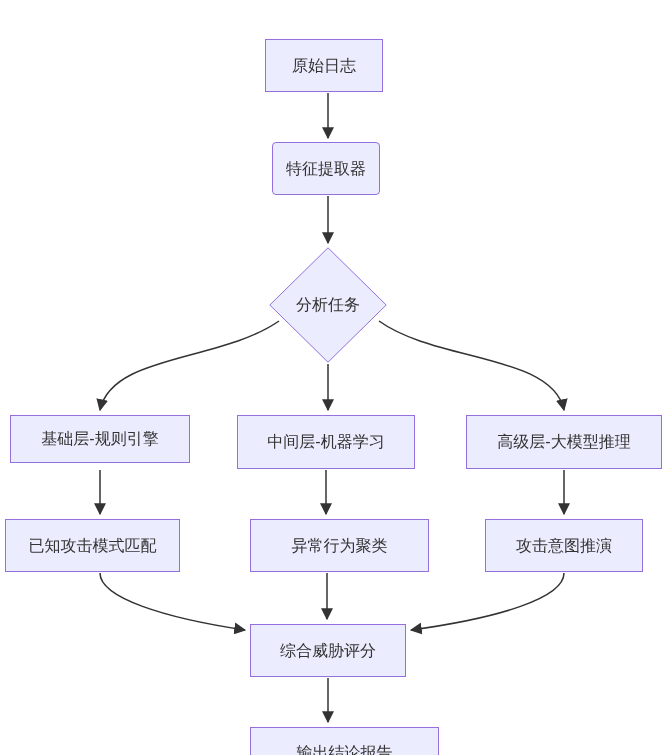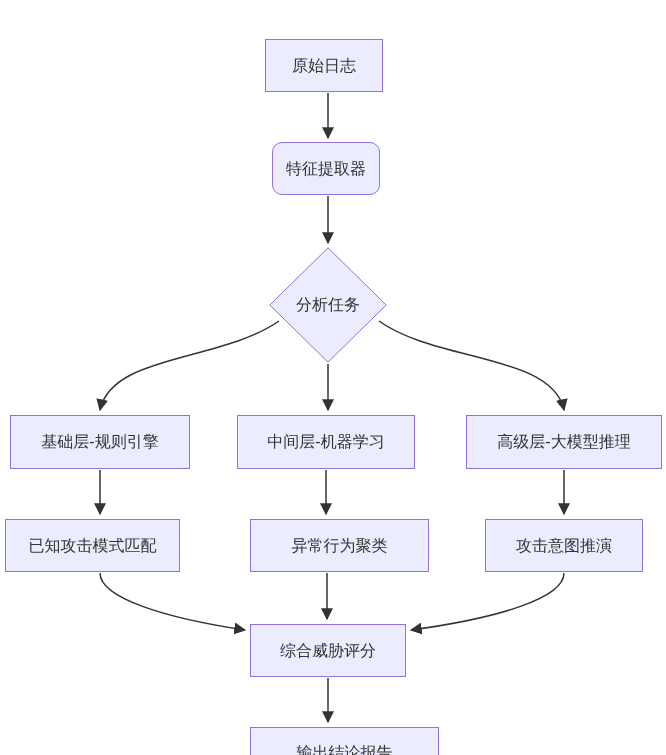--- a/index.html
+++ b/index.html
@@ -41,40 +41,40 @@
     align-items:center;
     justify-content:center;
     box-sizing:border-box;
     background:var(--node-fill);
     border:1px solid var(--node-border);
     font-size:16px;
     color:var(--text-color);
     text-align:center;
     line-height:1.2;
   }
-  .node.rounded{border-radius:10px;}
+  .node.rounded{border-radius:4px;}
   .node-diamond{
     position:absolute;
     z-index:2;
   }
   .node-diamond svg{display:block;}
   .node-diamond .diamond-label{
     position:absolute;
     left:0;top:0;right:0;bottom:0;
     display:flex;
     align-items:center;
     justify-content:center;
     font-size:16px;
     color:var(--text-color);
   }
   
   #n-raw-logs        {left:265px; top:7px;   width:118px; height:53px;}
   #n-feature-extract {left:272px; top:110px; width:108px; height:53px;}
   #n-analysis-task   {left:269px; top:215px; width:118px; height:116px;}
-  #n-basic-rules     {left:10px;  top:383px; width:180px; height:54px;}
+  #n-basic-rules     {left:10px;  top:383px; width:180px; height:48px;}
   #n-middle-ml       {left:237px; top:383px; width:178px; height:54px;}
   #n-advanced-llm    {left:466px; top:383px; width:196px; height:54px;}
   #n-known-attack    {left:5px;   top:487px; width:175px; height:53px;}
   #n-anomaly-cluster {left:250px; top:487px; width:179px; height:53px;}
   #n-attack-intent   {left:485px; top:487px; width:158px; height:53px;text-align:center;}
   #n-threat-score    {left:250px; top:592px; width:156px; height:53px;}
   #n-output-report   {left:250px; top:695px; width:189px; height:52px;}
 </style>
 </head>
 <body>

